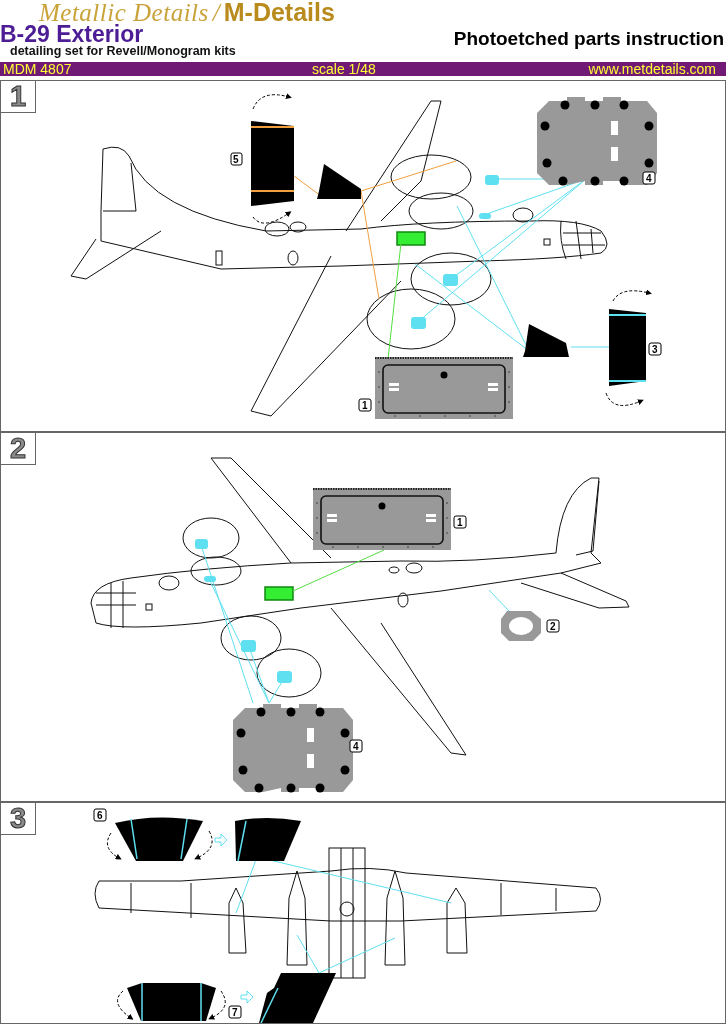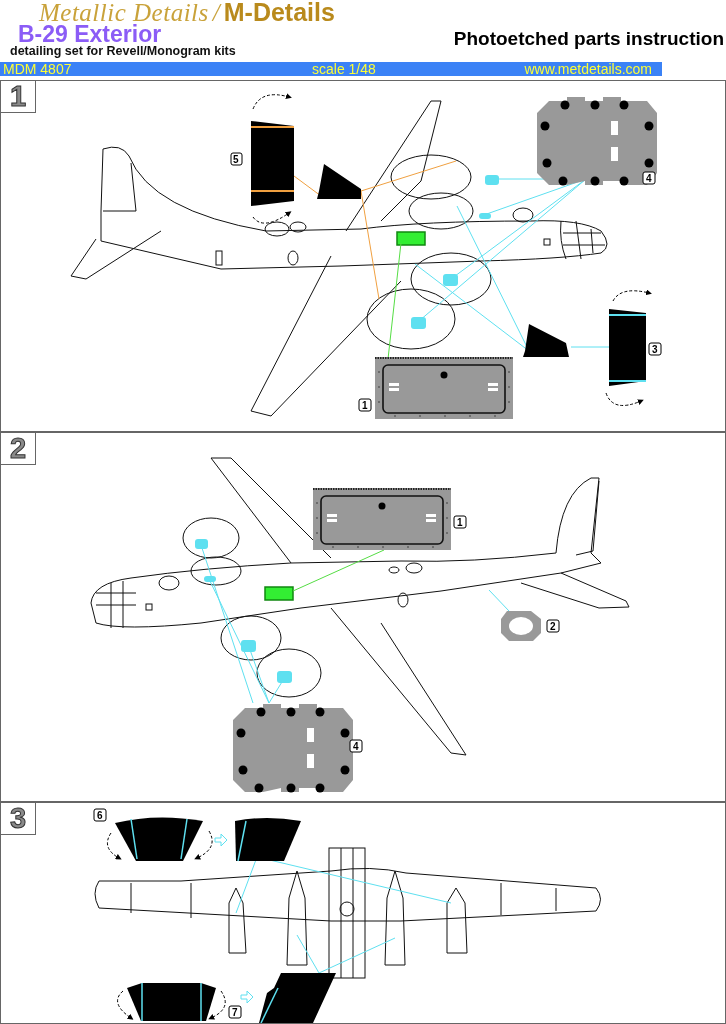--- a/index.html
+++ b/index.html
@@ -1,24 +1,24 @@
 <!DOCTYPE html>
 <html><head>
 <meta charset="utf-8">
 <style>
   html, body { margin:0; padding:0; background:#ffffff; }
   body { width:726px; height:1024px; position:relative; overflow:hidden; font-family:"Liberation Sans", sans-serif; }
   .hdr-brand { position:absolute; left:6px; top:-2px; font-size:25px; line-height:28px; white-space:nowrap; }
   .brand-script { font-family:"Liberation Serif", serif; font-style:italic; color:#c9a23a; letter-spacing:0.5px;margin-left:33px; }
   .brand-slash { color:#c9a23a; font-style:italic; font-family:"Liberation Serif", serif; margin:0 4px; }
   .brand-md { color:#b98a1c; font-weight:bold; }
-  .hdr-title { position:absolute; left:18px; top:22px; font-size:23px; font-weight:bold; color:#8b5cf6; line-height:24px; }
+  .hdr-title { position:absolute; left:0; top:22px; font-size:23px; font-weight:bold; color:#4c1d95; line-height:24px; }
   .hdr-sub { position:absolute; left:10px; top:44px; font-size:12.5px; font-weight:bold; color:#111; line-height:14px;text-align:center; }
   .hdr-right { position:absolute; right:2px; top:28px; font-size:19px; font-weight:bold; color:#000000; }
-  .bar { position:absolute; left:0; top:62px; width:662px; height:14px; background:#3b82f6; color:#ffff33; font-size:14px; line-height:14px; }
+  .bar { position:absolute; left:0; top:62px; width:726px; height:14px; background:#701a75; color:#ffff33; font-size:14px; line-height:14px; }
   .bar span { position:absolute; top:0; }
   .panel { position:absolute; left:0; width:724px; border:1px solid #666; border-right:2px solid #666; background:#fff; }
   .step-badge { position:absolute; left:0; top:0; width:34px; height:31px; border-right:1px solid #666; border-bottom:1px solid #666; background:#fff; }
   .step-badge span { display:block; text-align:center; font-weight:bold; font-size:29px; line-height:31px; color:#8a8a8a; -webkit-text-stroke:1px #333; }
   svg.drawing { position:absolute; left:0; top:0; }
   .lbl { font-family:"Liberation Sans", sans-serif; font-weight:bold; font-size:10px; }
 </style>
 </head>
 <body>
 

